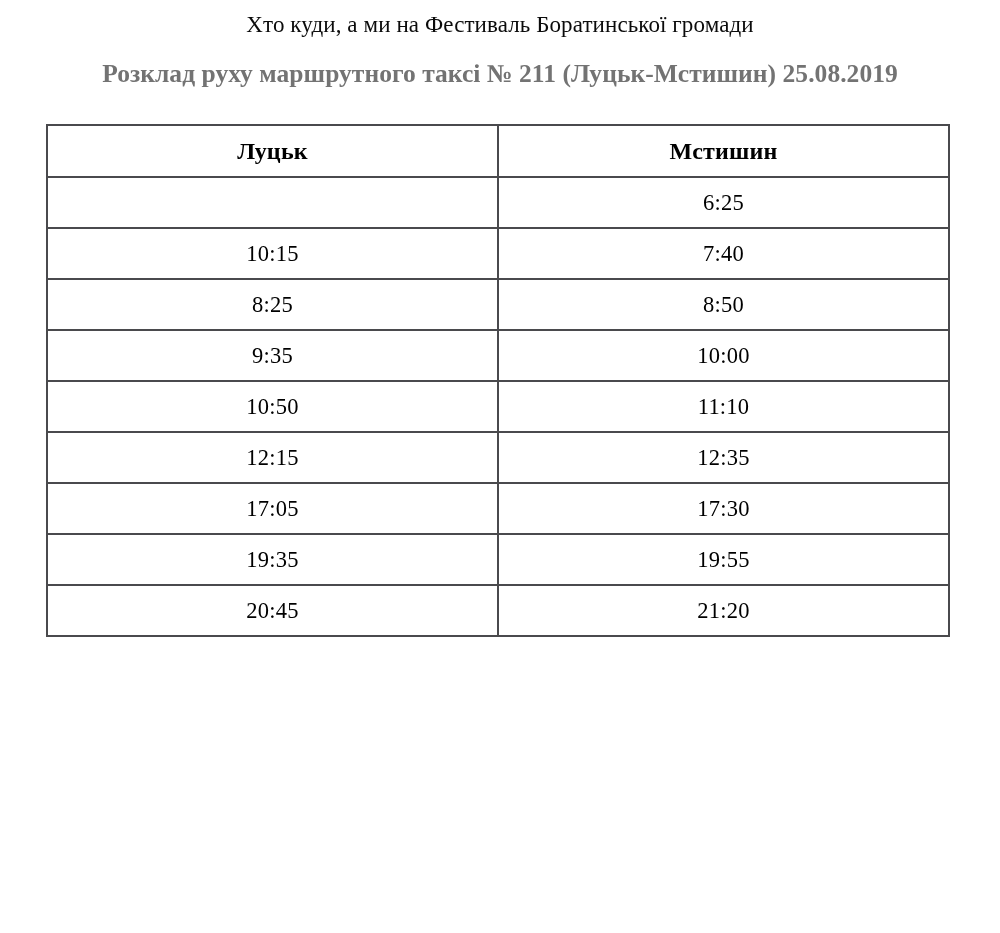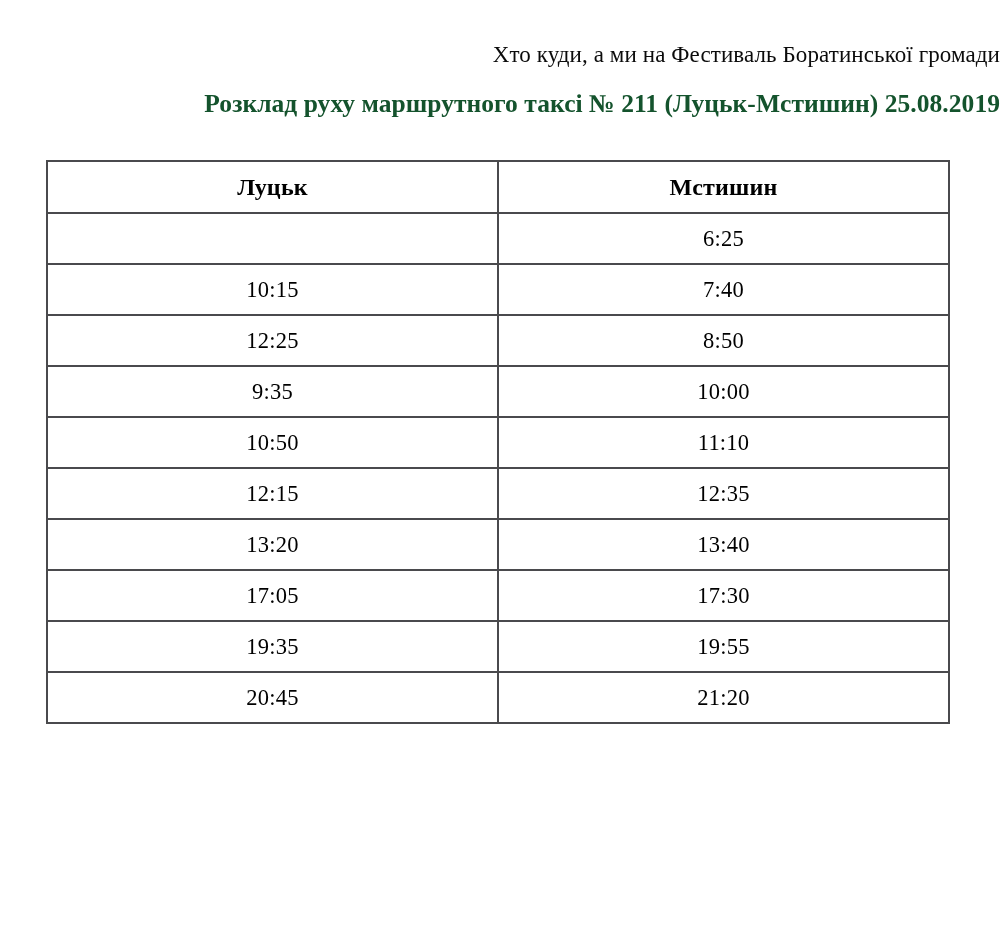--- a/index.html
+++ b/index.html
@@ -19,53 +19,52 @@
 
   .page {
     position: relative;
     width: 1000px;
     height: 933px;
     box-sizing: border-box;
   }
 
   
   .title-block {
-    padding-top: 40px;
-    text-align: right;
+    padding-top: 10px;
+    text-align: center;
   }
   .title-line-1 {
     font-size: 23px;
     font-weight: 400;
     line-height: 30px;
     letter-spacing: 0.1px;
     color: #0b0b0b;
   }
   .title-line-2 {
     margin-top: 18px;
     font-size: 25.5px;
     font-weight: 700;
     line-height: 32px;
     letter-spacing: 0.05px;
-    color: #14532d;
+    color: #737373;
     white-space: nowrap;
   }
 
   
   .table-wrap {
     position: absolute;
     left: 46px;
     top: 124px;
     width: 902px;
   }
   table.schedule {
     width: 902px;
     border-collapse: collapse;
     table-layout: fixed;
     background: #0f766e;
-    margin-top: 36px;
   }
   table.schedule col.col-left  { width: 451px; }
   table.schedule col.col-right { width: 451px; }
 
   table.schedule th,
   table.schedule td {
     border: 2px solid #4a4a4d;
     height: 51px;
     padding: 0 6px;
     text-align: center;
@@ -113,38 +112,34 @@
       <tbody id="schedule-body">
           <tr>
             <td class="empty"></td>
             <td>6:25</td>
           </tr>
           <tr>
             <td>10:15</td>
             <td>7:40</td>
           </tr>
           <tr>
-            <td>12:25</td>
+            <td>8:25</td>
             <td>8:50</td>
           </tr>
           <tr>
             <td>9:35</td>
             <td>10:00</td>
           </tr>
           <tr>
             <td>10:50</td>
             <td>11:10</td>
           </tr>
           <tr>
             <td>12:15</td>
             <td>12:35</td>
-          </tr>
-          <tr>
-            <td>13:20</td>
-            <td>13:40</td>
           </tr>
           <tr>
             <td>17:05</td>
             <td>17:30</td>
           </tr>
           <tr>
             <td>19:35</td>
             <td>19:55</td>
           </tr>
           <tr>

